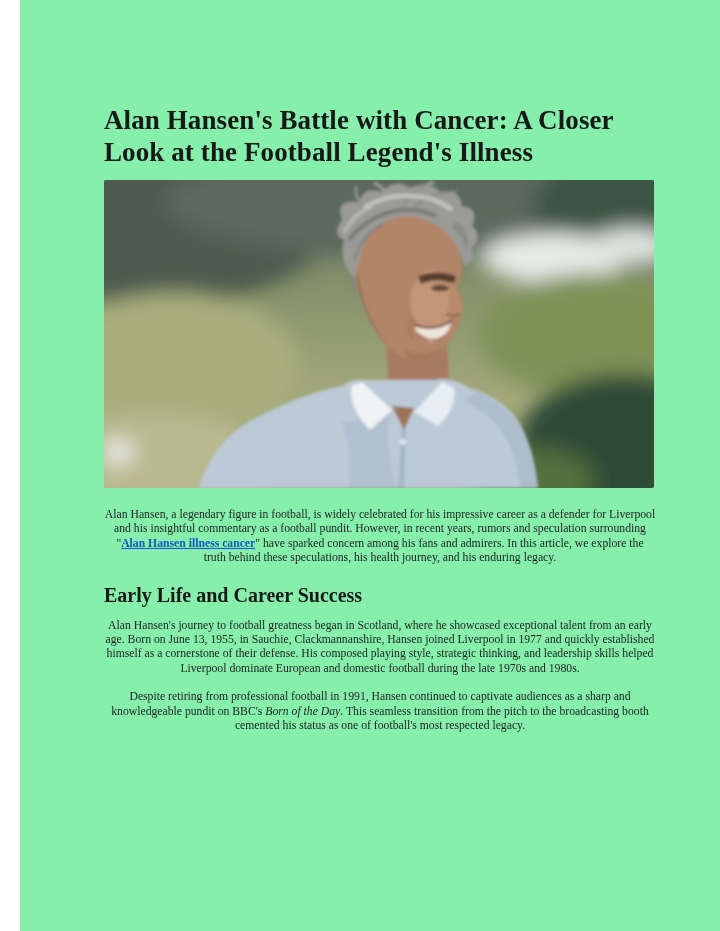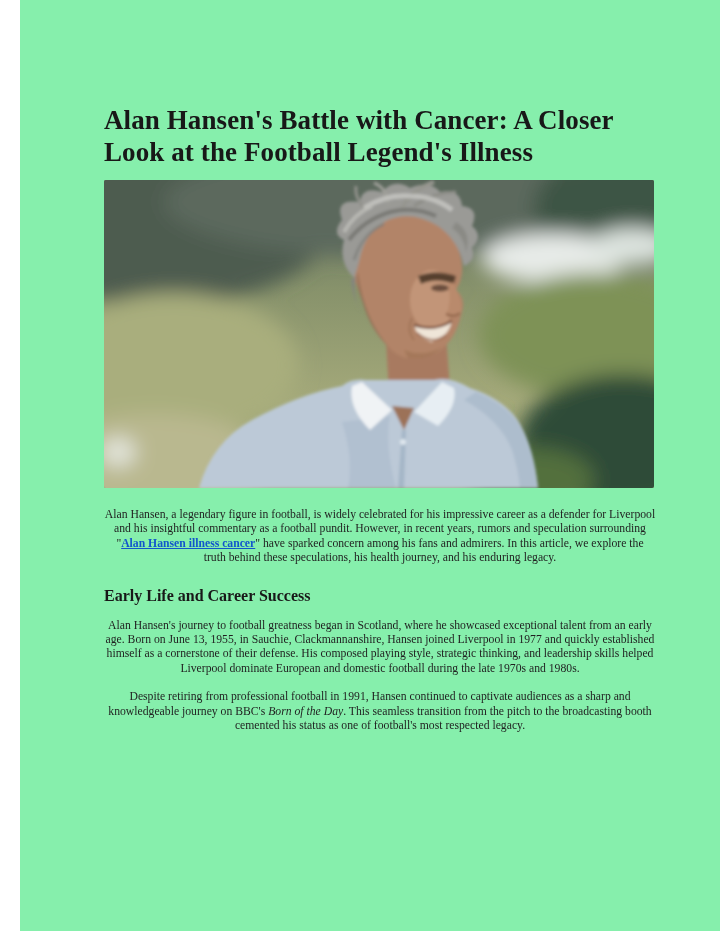--- a/index.html
+++ b/index.html
@@ -41,21 +41,21 @@
   figure.hero svg { display: block; }
   p.body-text {
     margin: 0 0 14px 0;
     font-size: 11.7px;
     line-height: 14.4px;
     color: #1f1f1f;
     text-align: center;
   }
   h2.section-heading {
     margin: 18px 0 12px 0;
-    font-size: 16px;
+    font-size: 20px;
     line-height: 23px;
     font-weight: bold;
     color: #181818;
   }
   a.doc-link {
     color: #1155cc;
     font-weight: bold;
     text-decoration: underline;
     cursor: pointer;
   }
@@ -152,16 +152,16 @@
         </g>
       </svg>
     </figure>
 
     <p class="body-text"><span>Alan Hansen, a legendary figure in football, is widely celebrated for his impressive career as a defender for Liverpool and his insightful commentary as a football pundit. However, in recent years, rumors and speculation surrounding "</span><a class="doc-link">Alan Hansen illness cancer</a><span>" have sparked concern among his fans and admirers. In this article, we explore the truth behind these speculations, his health journey, and his enduring legacy.</span></p>
 
     <h2 class="section-heading">Early Life and Career Success</h2>
 
     <p class="body-text">Alan Hansen's journey to football greatness began in Scotland, where he showcased exceptional talent from an early age. Born on June 13, 1955, in Sauchie, Clackmannanshire, Hansen joined Liverpool in 1977 and quickly established himself as a cornerstone of their defense. His composed playing style, strategic thinking, and leadership skills helped Liverpool dominate European and domestic football during the late 1970s and 1980s.</p>
 
-    <p class="body-text"><span>Despite retiring from professional football in 1991, Hansen continued to captivate audiences as a sharp and knowledgeable journey on BBC's </span><em class="italic-title">Born of the Day</em><span>. This seamless transition from the pitch to the broadcasting booth cemented his status as one of football's most respected legacy.</span></p>
+    <p class="body-text"><span>Despite retiring from professional football in 1991, Hansen continued to captivate audiences as a sharp and knowledgeable pundit on BBC's </span><em class="italic-title">Born of the Day</em><span>. This seamless transition from the pitch to the broadcasting booth cemented his status as one of football's most respected legacy.</span></p>
 
   </div>
 </div>
 
 </body></html>

